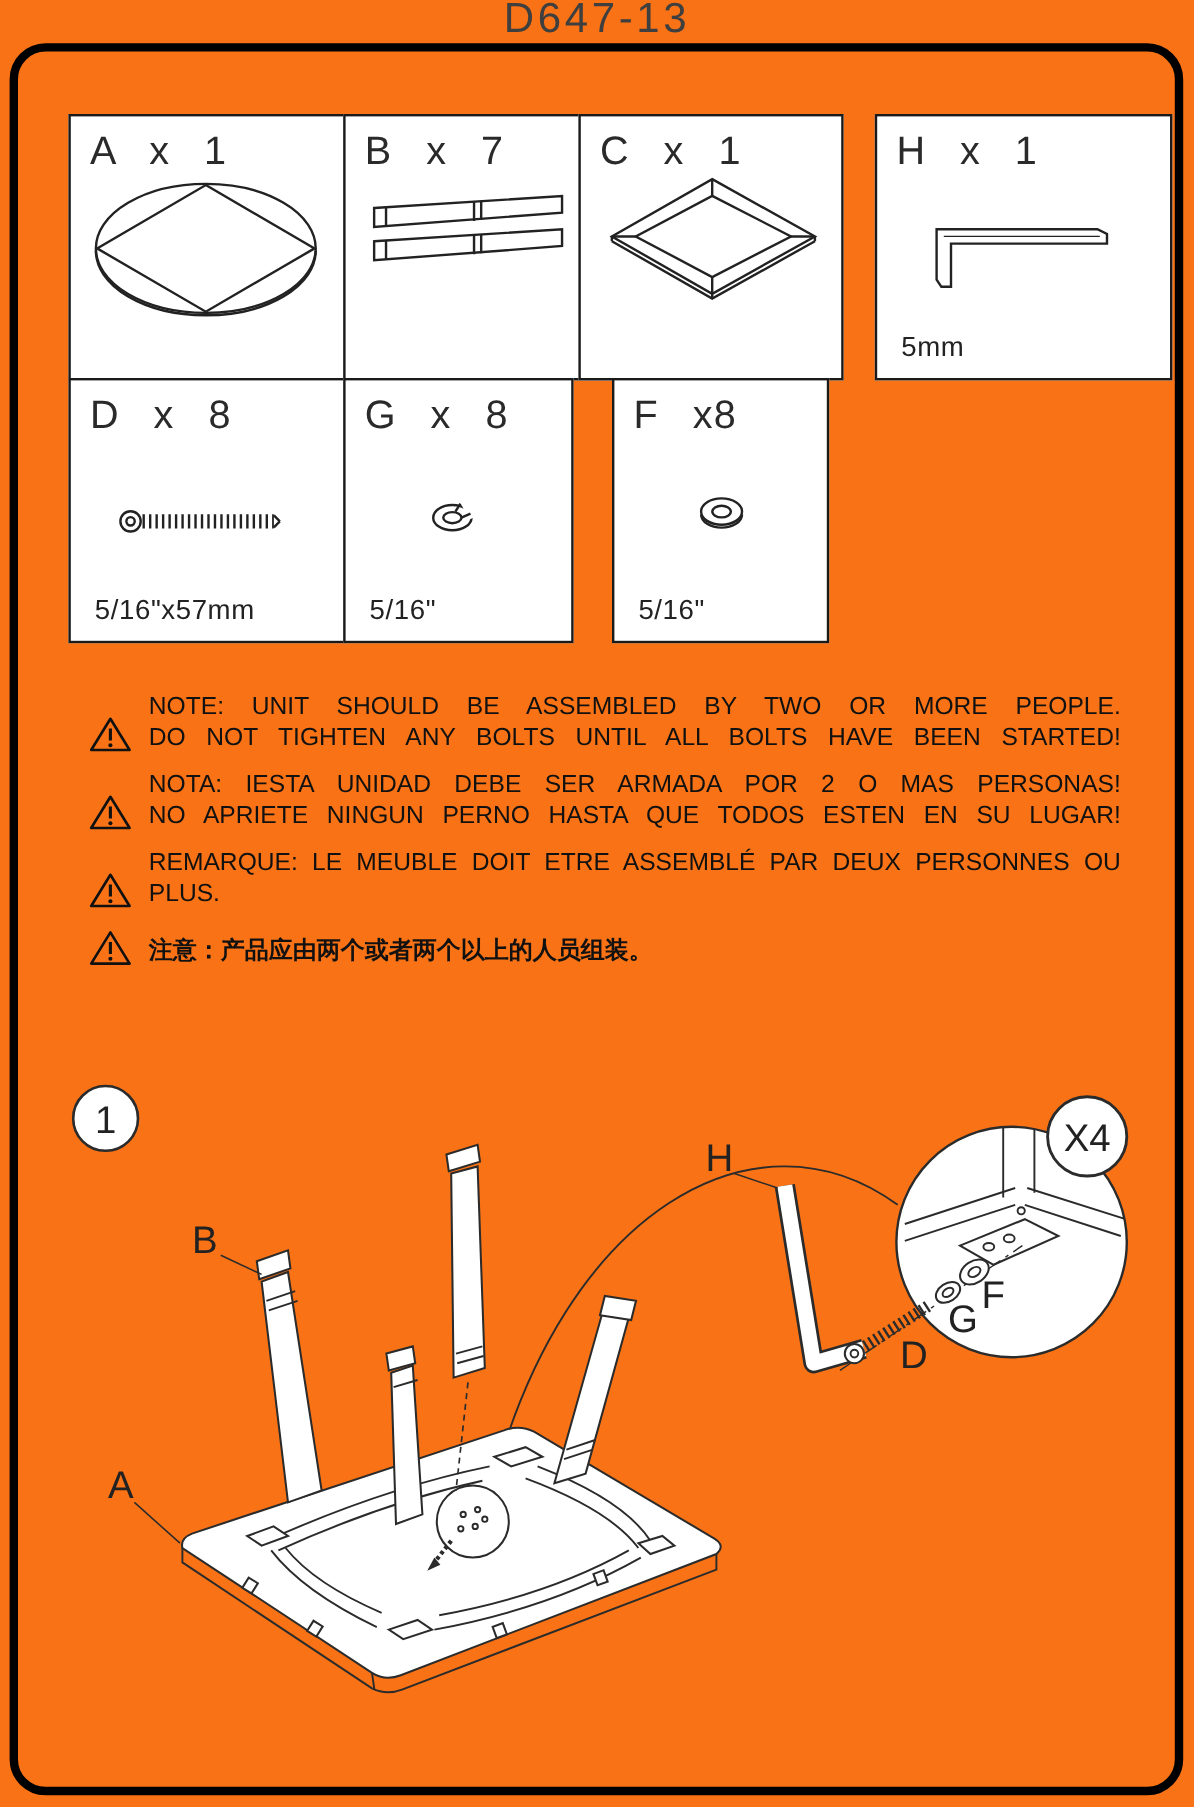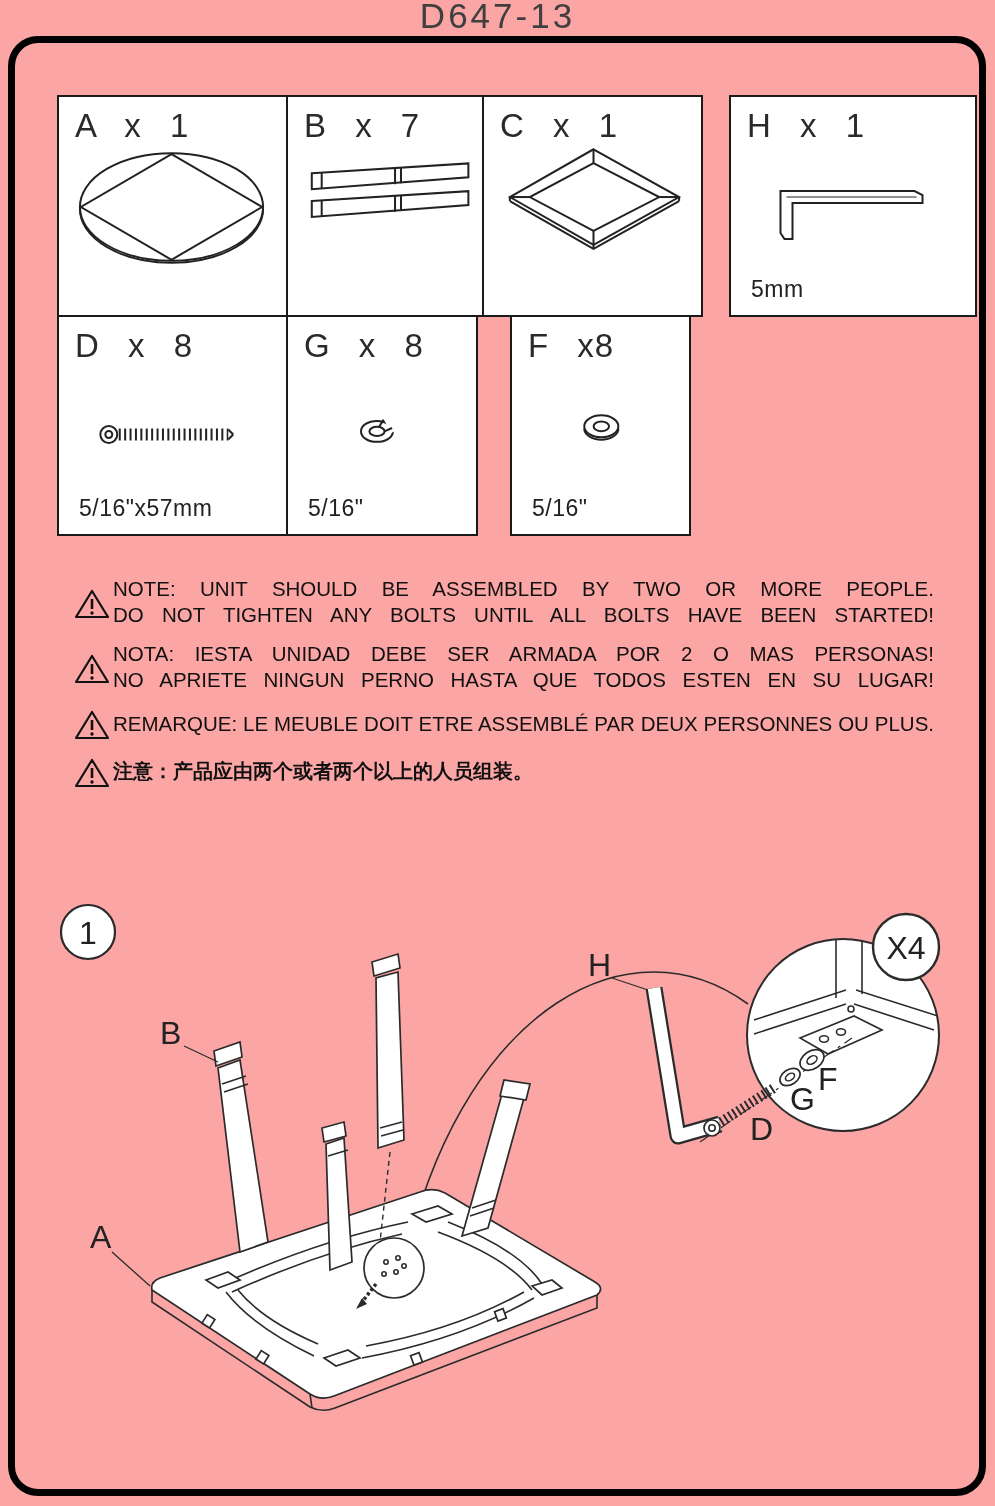--- a/index.html
+++ b/index.html
@@ -1,37 +1,37 @@
 <!DOCTYPE html>
 <html><head>
 <meta charset="utf-8">
 <style>
   html,body{margin:0;padding:0;background:#fff;}
-  .page{position:relative;width:995px;height:1506px;background:#fca5a5;overflow:hidden;
+  .page{position:relative;width:995px;height:1506px;background:#f97316;overflow:hidden;
         font-family:"Liberation Sans","DejaVu Sans",sans-serif;color:#1a1a1a;}
   .title{position:absolute;top:-4px;left:0;right:0;text-align:center;
          font-size:35px;letter-spacing:3px;color:#3f3f3f;}
   .frame{position:absolute;left:8px;top:36px;width:978px;height:1460px;
          border:7px solid #000;border-radius:30px;box-sizing:border-box;}
   .cell{position:absolute;border:2px solid #1a1a1a;box-sizing:border-box;background:#fff;margin-top:20px;}
   .cA{left:57px;top:75px;width:231px;height:222px;}
   .cB{left:286px;top:75px;width:226px;height:222px;}
   .cC{left:482px;top:75px;width:221px;height:222px;}
   .cH{left:729px;top:75px;width:248px;height:222px;padding-left:29px;}
   .cD{left:57px;top:295px;width:231px;height:221px;}
   .cG{left:286px;top:295px;width:192px;height:221px;}
   .cF{left:510px;top:295px;width:181px;height:221px;}
   .plabel{position:absolute;top:10px;left:16px;font-size:33px;word-spacing:18px;
           letter-spacing:1px;color:#2a2a2a;}
   .pnote{position:absolute;bottom:12px;left:20px;font-size:23px;letter-spacing:.5px;color:#222;}
   .picon{position:absolute;left:0;top:0;width:100%;height:100%;}
   .picon *{vector-effect:non-scaling-stroke;}
   .ink{stroke:#222;fill:none;stroke-width:2;}
   .warnings{position:absolute;left:74px;top:576px;width:860px;}
-  .warning{display:flex;gap:3px;margin-bottom:13px;align-items:center;}
+  .warning{display:flex;gap:14px;margin-bottom:13px;align-items:flex-end;}
   .wicon{flex:0 0 36px;margin-top:3px;}
   .wtext{width:836px;}
   .wline{font-size:20.5px;line-height:26px;color:#111;}
   .just .wline{text-align:justify;text-align-last:justify;}
   .cn .wline{font-size:20px;font-weight:600;line-height:27px;}
   .diagram{position:absolute;left:0;top:888px;width:995px;height:612px;}
   .d{stroke:#2b2b2b;fill:none;stroke-width:1.6;}
   .df{stroke:#2b2b2b;fill:#fff;stroke-width:1.7;}
   .lbl{font-size:32px;fill:#222;font-family:"Liberation Sans","DejaVu Sans",sans-serif;}
 </style>

